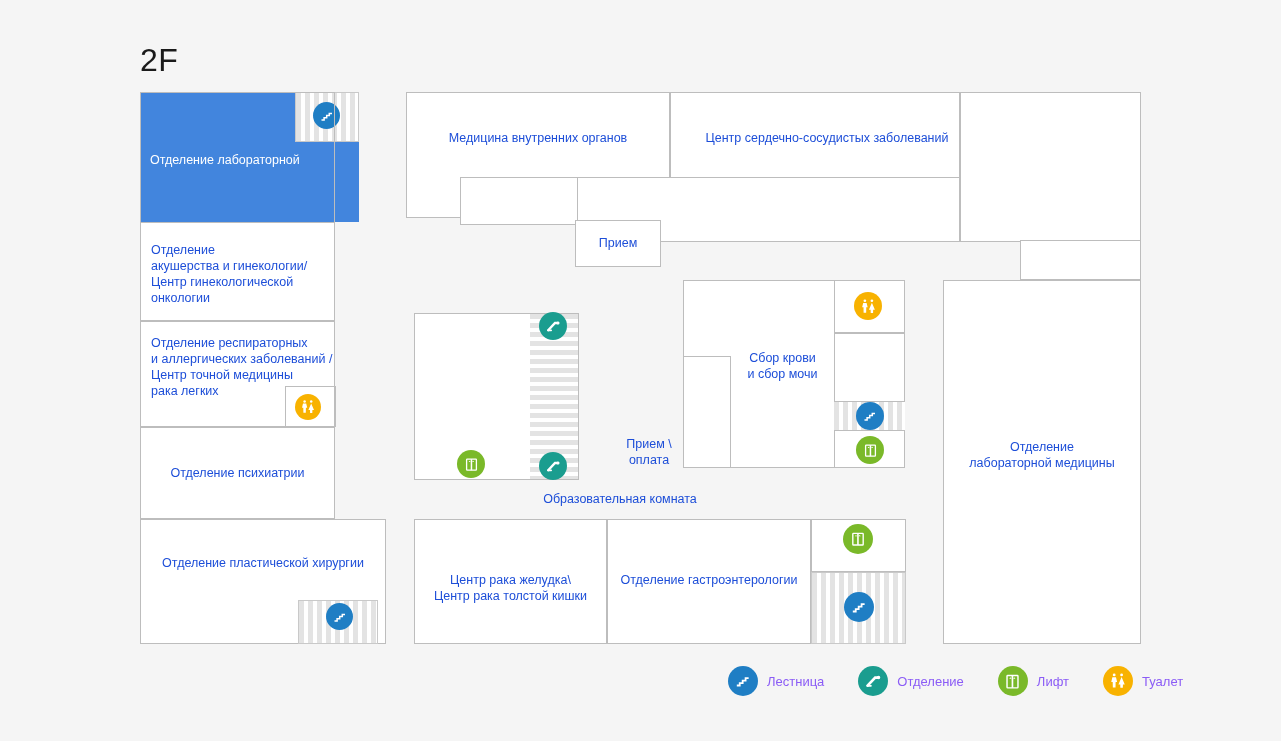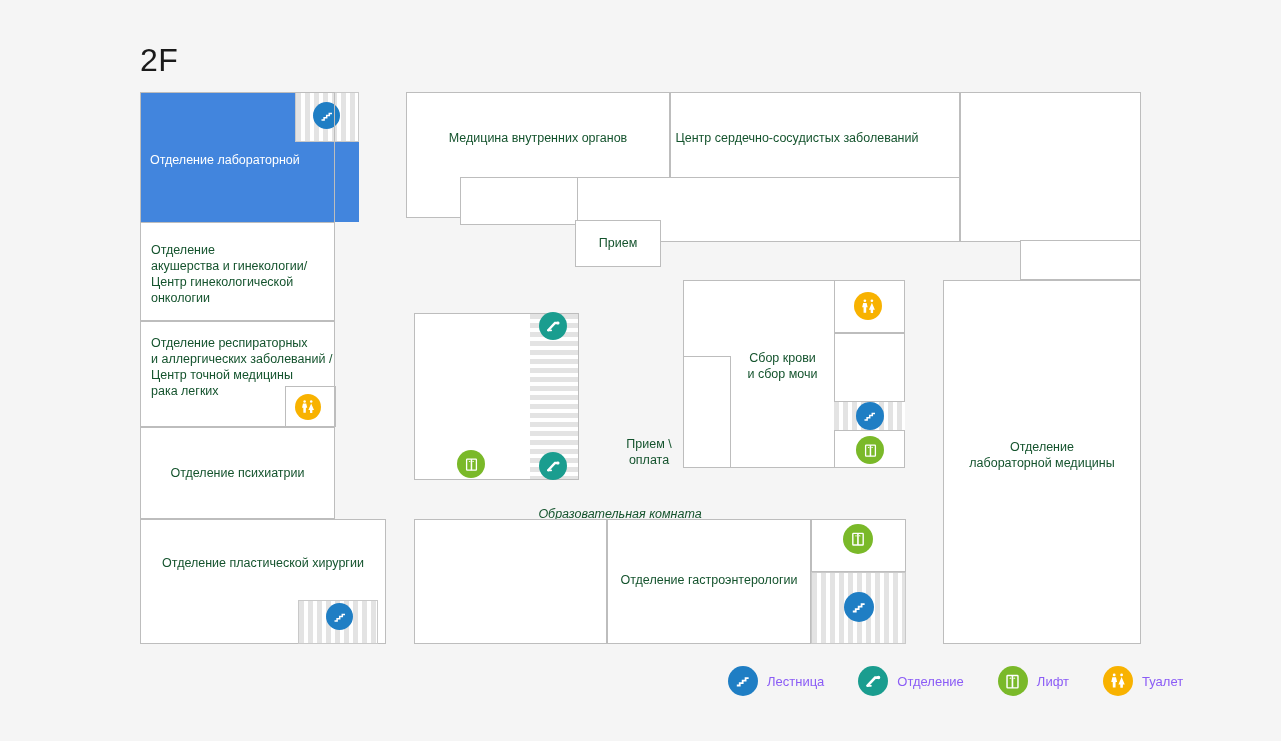--- a/index.html
+++ b/index.html
@@ -41,21 +41,21 @@
     background: #ffffff;
   }
   .room.no-fill { background: transparent; }
   .room.hl {
     background: #4285dd;
     border-color: #4285dd;
   }
   .label {
     position: absolute;
     box-sizing: border-box;
-    color: #14532d;
+    color: #1d4ed8;
     font-size: 12.5px;
     line-height: 16px;
     text-align: center;
     white-space: pre-line;
     pointer-events: none;
   }
   .label.left { text-align: left; }
   .label.white { color: #ffffff; }
   
   .hatch-v {
@@ -175,21 +175,21 @@
     </div>
 
     <div class="room no-fill" style="left:0px; top:0px; width:195px; height:427px; background:transparent;"></div>
 
     <div class="room" style="left:266px; top:0px; width:264px; height:126px;"></div>
     <div class="room" style="left:320px; top:85px; width:210px; height:48px;"></div>
     <div class="label" style="left:266px; top:38px; width:264px;">Медицина внутренних органов</div>
 
     <div class="room" style="left:530px; top:0px; width:290px; height:150px;"></div>
     <div class="room" style="left:437px; top:85px; width:383px; height:65px;"></div>
-    <div class="label" style="left:512px; top:38px; width:290px;">Центр сердечно-сосудистых заболеваний</div>
+    <div class="label" style="left:542px; top:38px; width:290px;">Центр сердечно-сосудистых заболеваний</div>
 
     <div class="room" style="left:820px; top:0px; width:181px; height:150px;"></div>
 
     <div class="room" style="left:880px; top:148px; width:121px; height:40px;"></div>
 
     <div class="room" style="left:435px; top:128px; width:86px; height:47px;"></div>
     <div class="label" style="left:435px; top:143px; width:86px;">Прием</div>
 
     <div class="room" style="left:274px; top:221px; width:165px; height:167px;"></div>
     <div class="hatch-h" style="left:390px; top:222px; width:48px; height:165px;"></div>
@@ -250,27 +250,29 @@
         <rect x="7.7" y="3.2" width="1.5" height="11.0" fill="#fff"></rect>
         <path d="M5.6 6.0 l1.0-1.3 l1.0 1.3z" fill="#fff"></path>
         <path d="M9.1 6.0 l1.0-1.3 l1.0 1.3z" fill="#fff"></path>
       </svg>
     </div>
 
     <div class="room" style="left:803px; top:188px; width:198px; height:364px;"></div>
     <div class="label" style="left:803px; top:347px; width:198px;">Отделение
 лабораторной медицины</div>
 
-    <div class="label" style="left:330px; top:414px; width:300px;font-style:italic;">Образовательная комната</div>
+    <div class="label" style="left:330px; top:399px; width:300px;">Образовательная комната</div>
 
     <div class="room" style="left:274px; top:427px; width:492px; height:125px;"></div>
 
     <div class="room" style="left:425px; top:427px; width:76px; height:61px;"></div>
 
     <div class="room" style="left:274px; top:427px; width:193px; height:125px;"></div>
+    <div class="label" style="left:274px; top:480px; width:193px;">Центр рака желудка\
+Центр рака толстой кишки</div>
 
     <div class="room" style="left:467px; top:427px; width:204px; height:125px;"></div>
     <div class="label" style="left:467px; top:480px; width:204px;">Отделение гастроэнтерологии</div>
 
     <div class="room" style="left:671px; top:427px; width:95px; height:53px;"></div>
     <div class="mi ic-elevator" style="left:703px; top:432px; width:30px; height:30px;">
       <svg width="18" height="18" viewBox="0 0 17 17" aria-hidden="true">
         <rect x="3.6" y="3.2" width="9.8" height="11.0" rx="0.6" fill="none" stroke="#fff" stroke-width="1.3"></rect>
         <rect x="7.7" y="3.2" width="1.5" height="11.0" fill="#fff"></rect>
         <path d="M5.6 6.0 l1.0-1.3 l1.0 1.3z" fill="#fff"></path>

